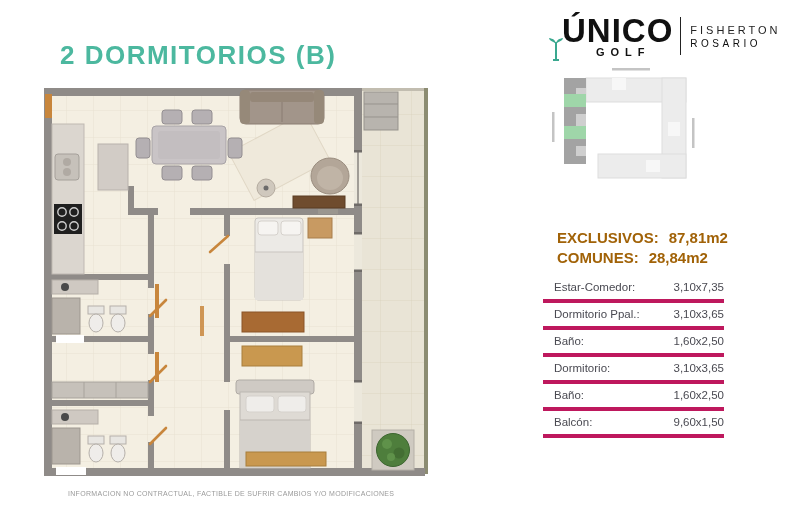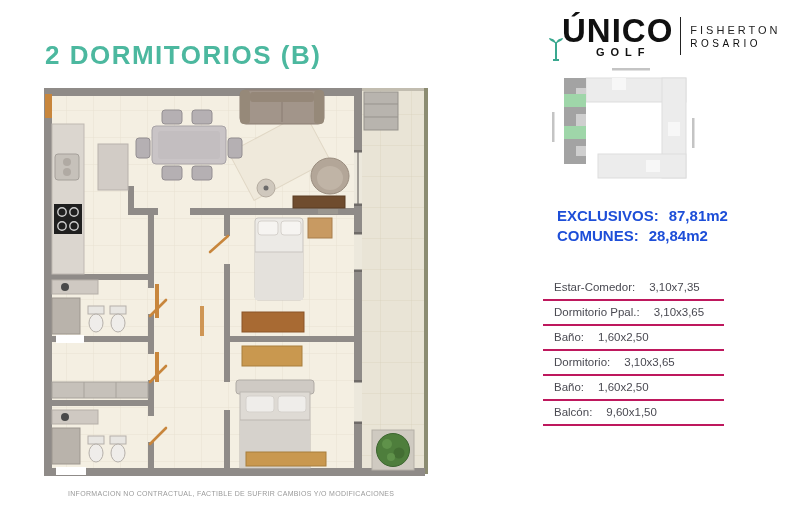--- a/index.html
+++ b/index.html
@@ -1,49 +1,49 @@
 <!DOCTYPE html>
 <html><head>
 <meta charset="utf-8">
 <style>
   * { margin:0; padding:0; box-sizing:border-box; }
   html,body { width:809px; height:522px; background:#ffffff; overflow:hidden;
               font-family:"Liberation Sans", sans-serif; }
   .sheet { position:relative; width:809px; height:522px; background:#fff; }
 
   
-  .plan-title { position:absolute; left:45px; top:40px; font-size:26px; font-weight:bold;
+  .plan-title { position:absolute; left:60px; top:40px; font-size:26px; font-weight:bold;
                 letter-spacing:1.5px; color:#4cb89f; }
   .floorplan { position:absolute; left:40px; top:84px; width:392px; height:396px; }
   .disclaimer { position:absolute; left:68px; top:490px; font-size:7px; color:#9a9a9a;
                 letter-spacing:.3px; }
 
   
   .logo { position:absolute; left:548px; top:14px; display:flex; align-items:center; }
   .logo-left { position:relative; padding-left:14px; }
   .logo-name { font-size:33px; font-weight:800; letter-spacing:1px; color:#101010; line-height:34px; }
   .logo-sub { font-size:11px; font-weight:bold; letter-spacing:6px; color:#101010; margin:-2px 0 0 34px; }
   .tee-icon { position:absolute; left:0px; top:22px; }
   .logo-divider { width:1px; height:38px; background:#222; margin:0 9px 0 7px; }
   .logo-right { display:flex; flex-direction:column; justify-content:space-between; gap:2px; }
   .logo-loc1 { font-size:11px; letter-spacing:3px; color:#222; font-weight:400; }
   .logo-loc2 { font-size:10px; letter-spacing:3.5px; color:#0d0d0d; font-weight:normal; }
 
   
   .siteplan { position:absolute; left:550px; top:66px; width:190px; height:132px; }
 
   
-  .areas { position:absolute; left:557px; top:206px; color:#1d4ed8; font-weight:bold;
+  .areas { position:absolute; left:557px; top:228px; color:#a16207; font-weight:bold;
            font-size:15px; line-height:20px; }
   .area-line { display:flex; gap:10px; }
 
   
   .room-table { position:absolute; left:543px; top:276px; width:181px; font-size:11.5px; color:#4a4a52; }
-  .room-row { display:flex; gap:14px; padding:5px 0 5px 11px; border-bottom:2px solid #be185d;
-              line-height:13px; }
+  .room-row { display:flex; gap:27px; padding:5px 0 5px 11px; border-bottom:4px solid #be185d;
+              line-height:13px;justify-content:space-between; }
   .room-label { white-space:nowrap; }
   .room-value { white-space:nowrap; }
 </style>
 </head>
 <body>
 
 <div class="sheet">
 
   <div class="plan-title">2 DORMITORIOS (B)</div>
 

